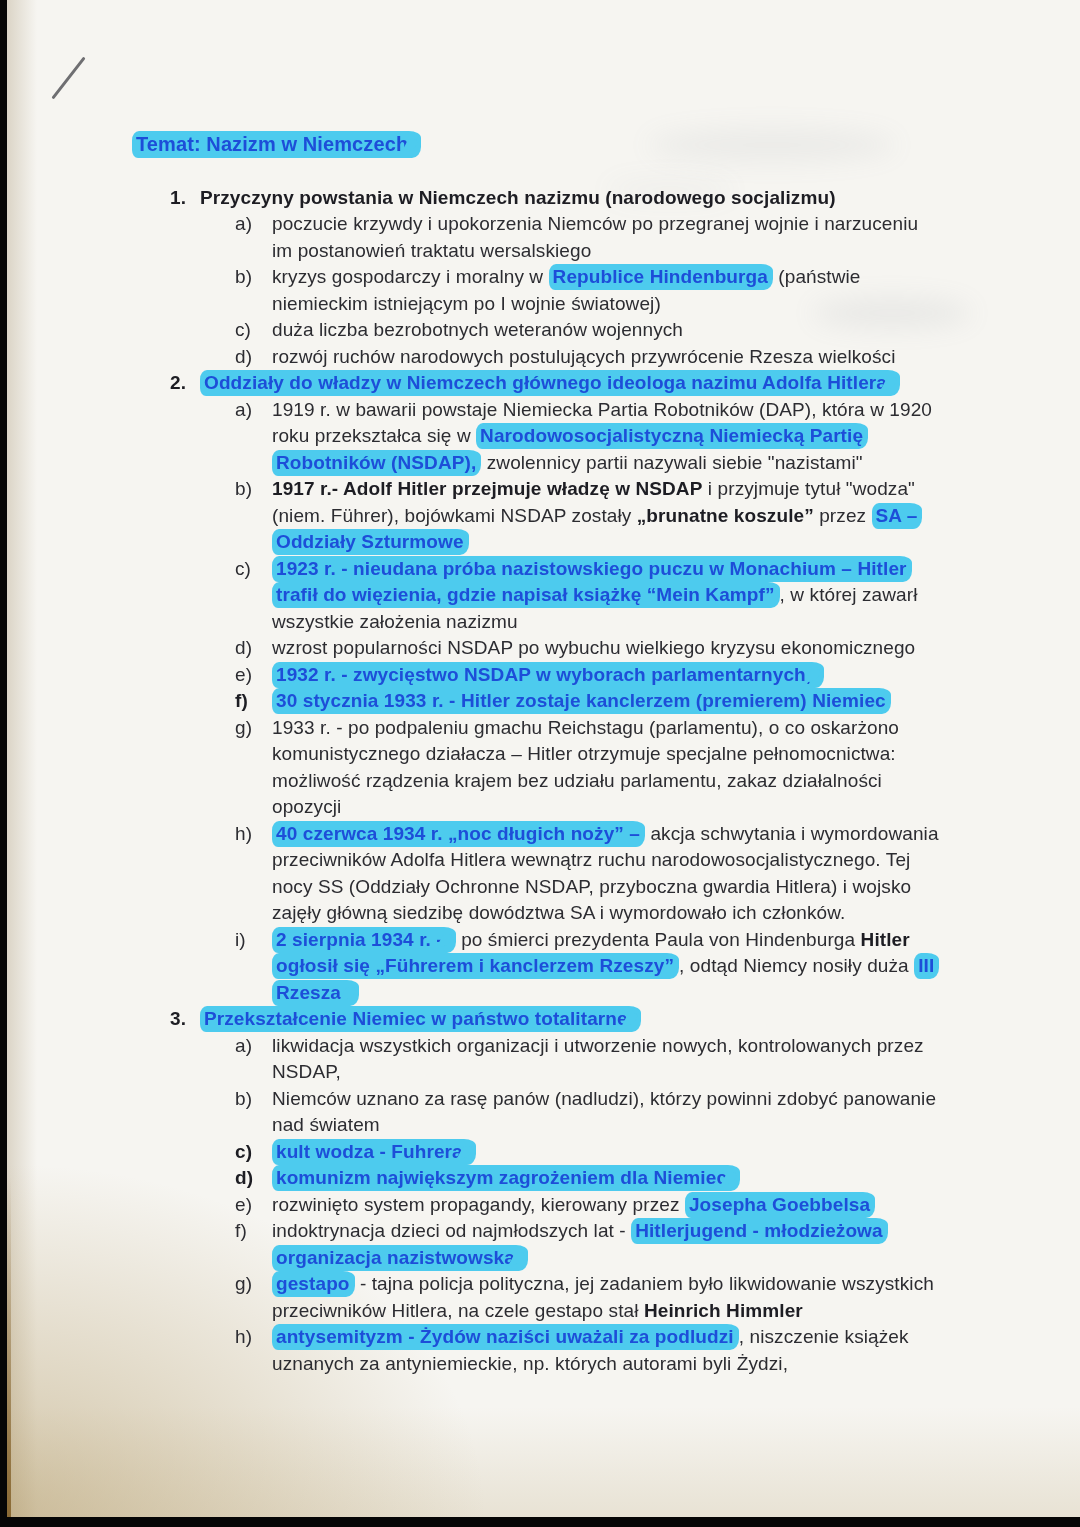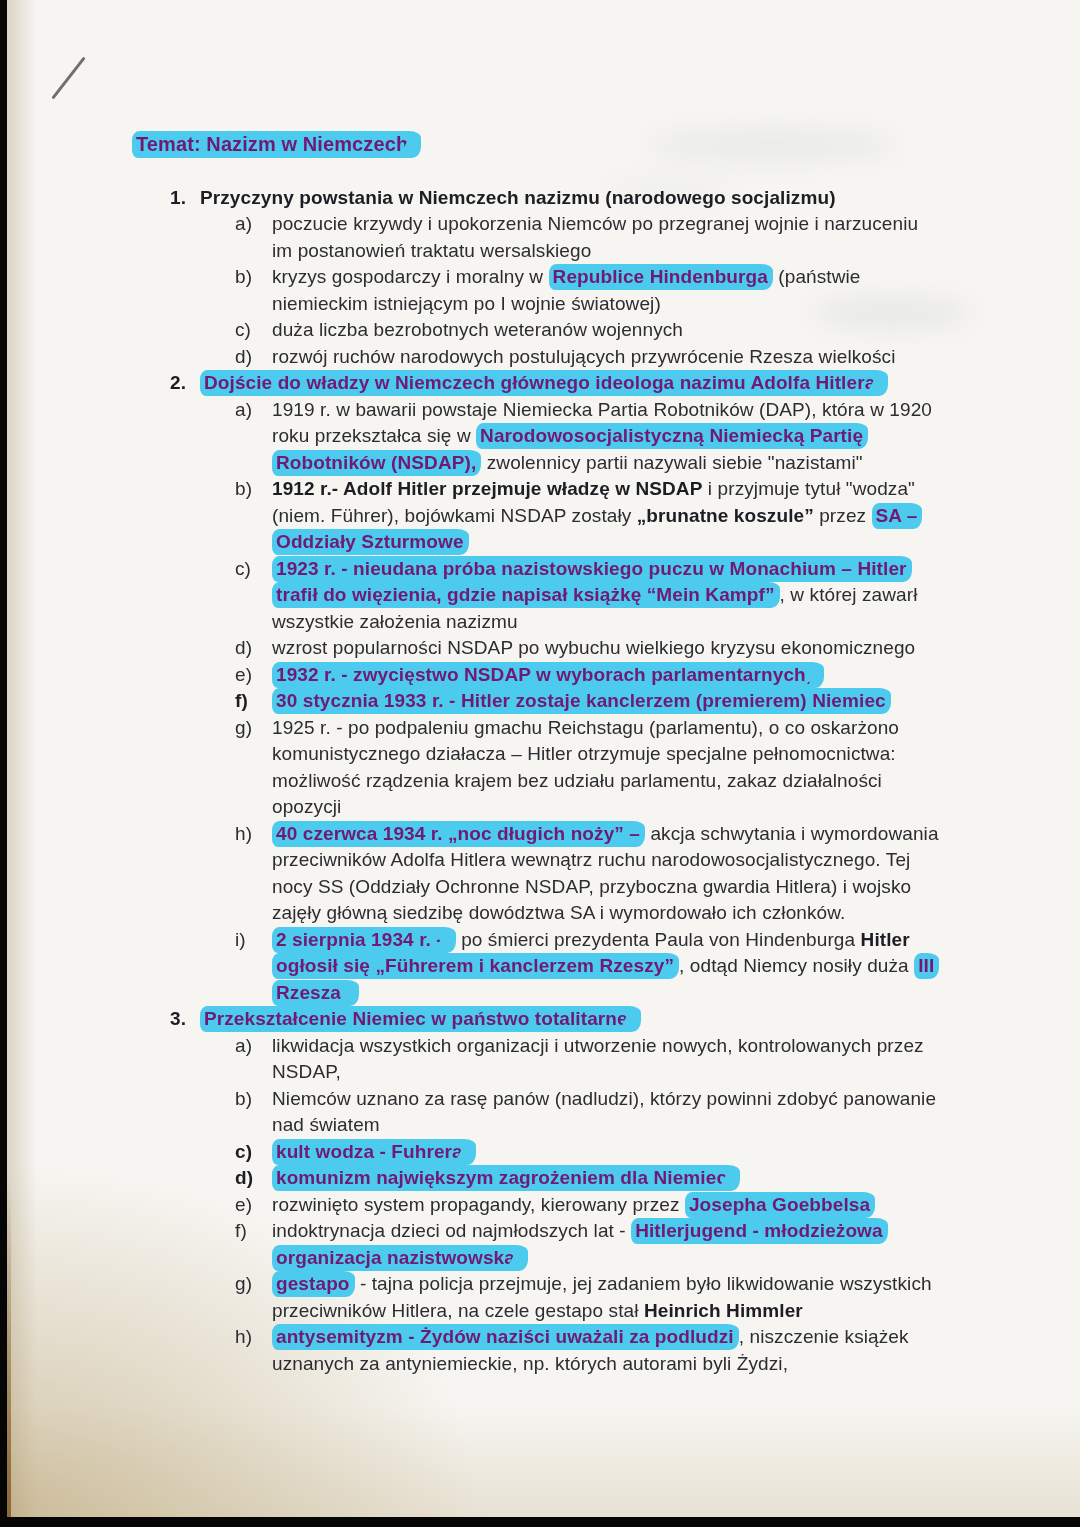--- a/index.html
+++ b/index.html
@@ -33,21 +33,21 @@
     color:#2c2c31;font-size:19px;line-height:26.5px;
     letter-spacing:0.1px;
   }
   .b{font-weight:bold;color:#1d1d23;}
   .hl{
     background:#4dcbee;
     -webkit-box-decoration-break:clone;box-decoration-break:clone;
     padding:2px 5px 3px 4px;
     border-radius:7px 12px 9px 6px / 9px 7px 11px 8px;
   }
-  .hl.b{color:#701a75;}
+  .hl.b{color:#1d4ed8;}
   .tail::after{
     content:"";display:inline-block;width:11px;height:13px;margin-left:-3px;
     vertical-align:-1px;background:#4dcbee;transform:skewX(-28deg);
     border-radius:2px 5px 7px 2px;
   }
   .title-row{margin:0 0 26px 0;}
   .title-text{font-size:20px;}
   .sec{display:flex;margin-left:38px;}
   .sec .num{flex:0 0 30px;}
   .li{display:flex;margin-left:103px;}
@@ -87,49 +87,49 @@
       <span class="m">c)</span>
       <span class="content"><span>duża liczba bezrobotnych weteranów wojennych</span></span>
     </div>
     <div class="li">
       <span class="m">d)</span>
       <span class="content"><span>rozwój ruchów narodowych postulujących przywrócenie Rzesza wielkości</span></span>
     </div>
 
     <div class="sec">
       <span class="num b">2.</span>
-      <span class="content"><span class="hl b tail">Dojście do władzy w Niemczech głównego ideologa nazimu Adolfa Hitlera</span></span>
+      <span class="content"><span class="hl b tail">Oddziały do władzy w Niemczech głównego ideologa nazimu Adolfa Hitlera</span></span>
     </div>
     <div class="li">
       <span class="m">a)</span>
       <span class="content"><span>1919 r. w bawarii powstaje Niemiecka Partia Robotników (DAP), która w 1920 roku przekształca się w </span><span class="hl b">Narodowosocjalistyczną Niemiecką Partię Robotników (NSDAP),</span><span> zwolennicy partii nazywali siebie "nazistami"</span></span>
     </div>
     <div class="li">
       <span class="m">b)</span>
-      <span class="content"><span class="b">1912 r.- Adolf Hitler przejmuje władzę w NSDAP</span><span> i przyjmuje tytuł "wodza" (niem. Führer), bojówkami NSDAP zostały </span><span class="b">„brunatne koszule”</span><span> przez </span><span class="hl b">SA – Oddziały Szturmowe</span></span>
+      <span class="content"><span class="b">1917 r.- Adolf Hitler przejmuje władzę w NSDAP</span><span> i przyjmuje tytuł "wodza" (niem. Führer), bojówkami NSDAP zostały </span><span class="b">„brunatne koszule”</span><span> przez </span><span class="hl b">SA – Oddziały Szturmowe</span></span>
     </div>
     <div class="li">
       <span class="m">c)</span>
       <span class="content"><span class="hl b">1923 r. - nieudana próba nazistowskiego puczu w Monachium – Hitler trafił do więzienia, gdzie napisał książkę “Mein Kampf”</span><span>, w której zawarł wszystkie założenia nazizmu</span></span>
     </div>
     <div class="li">
       <span class="m">d)</span>
       <span class="content"><span>wzrost popularności NSDAP po wybuchu wielkiego kryzysu ekonomicznego</span></span>
     </div>
     <div class="li">
       <span class="m">e)</span>
       <span class="content"><span class="hl b tail">1932 r. - zwycięstwo NSDAP w wyborach parlamentarnych,</span></span>
     </div>
     <div class="li">
       <span class="m mb">f)</span>
       <span class="content"><span class="hl b">30 stycznia 1933 r. - Hitler zostaje kanclerzem (premierem) Niemiec</span></span>
     </div>
     <div class="li">
       <span class="m">g)</span>
-      <span class="content"><span>1925 r. - po podpaleniu gmachu Reichstagu (parlamentu), o co oskarżono komunistycznego działacza – Hitler otrzymuje specjalne pełnomocnictwa: możliwość rządzenia krajem bez udziału parlamentu, zakaz działalności opozycji</span></span>
+      <span class="content"><span>1933 r. - po podpaleniu gmachu Reichstagu (parlamentu), o co oskarżono komunistycznego działacza – Hitler otrzymuje specjalne pełnomocnictwa: możliwość rządzenia krajem bez udziału parlamentu, zakaz działalności opozycji</span></span>
     </div>
     <div class="li">
       <span class="m">h)</span>
       <span class="content"><span class="hl b">40 czerwca 1934 r. „noc długich noży” –</span><span> akcja schwytania i wymordowania przeciwników Adolfa Hitlera wewnątrz ruchu narodowosocjalistycznego. Tej nocy SS (Oddziały Ochronne NSDAP, przyboczna gwardia Hitlera) i wojsko zajęły główną siedzibę dowództwa SA i wymordowało ich członków.</span></span>
     </div>
     <div class="li">
       <span class="m">i)</span>
       <span class="content"><span class="hl b tail">2 sierpnia 1934 r. -</span><span> po śmierci prezydenta Paula von Hindenburga </span><span class="b">Hitler </span><span class="hl b">ogłosił się „Führerem i kanclerzem Rzeszy”</span><span>, odtąd Niemcy nosiły duża </span><span class="hl b tail">III Rzesza.</span></span>
     </div>
 
@@ -156,21 +156,21 @@
     <div class="li">
       <span class="m">e)</span>
       <span class="content"><span>rozwinięto system propagandy, kierowany przez </span><span class="hl b">Josepha Goebbelsa</span></span>
     </div>
     <div class="li">
       <span class="m">f)</span>
       <span class="content"><span>indoktrynacja dzieci od najmłodszych lat - </span><span class="hl b tail">Hitlerjugend - młodzieżowa organizacja nazistwowska</span></span>
     </div>
     <div class="li">
       <span class="m">g)</span>
-      <span class="content"><span class="hl b">gestapo</span><span> - tajna policja przejmuje, jej zadaniem było likwidowanie wszystkich przeciwników Hitlera, na czele gestapo stał </span><span class="b">Heinrich Himmler</span></span>
+      <span class="content"><span class="hl b">gestapo</span><span> - tajna policja polityczna, jej zadaniem było likwidowanie wszystkich przeciwników Hitlera, na czele gestapo stał </span><span class="b">Heinrich Himmler</span></span>
     </div>
     <div class="li">
       <span class="m">h)</span>
       <span class="content"><span class="hl b">antysemityzm - Żydów naziści uważali za podludzi</span><span>, niszczenie książek uznanych za antyniemieckie, np. których autorami byli Żydzi,</span></span>
     </div>
 
   </div>
 </div>
 
 </body></html>

